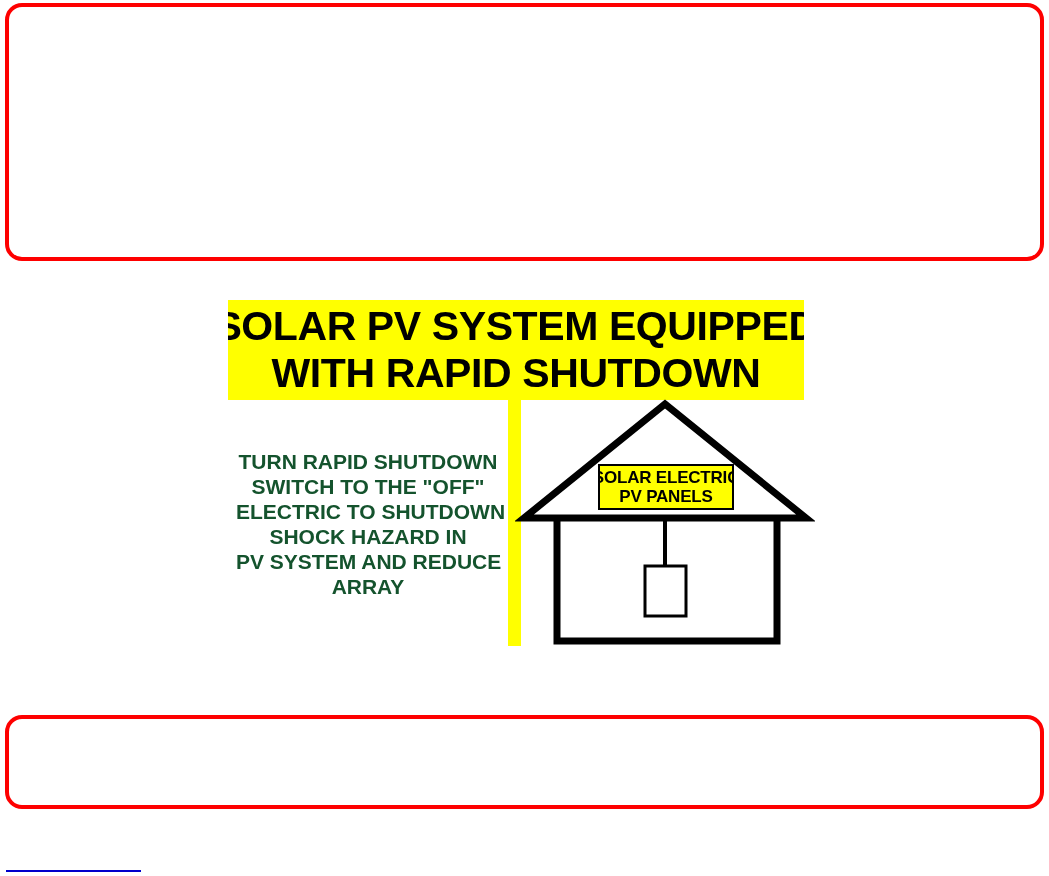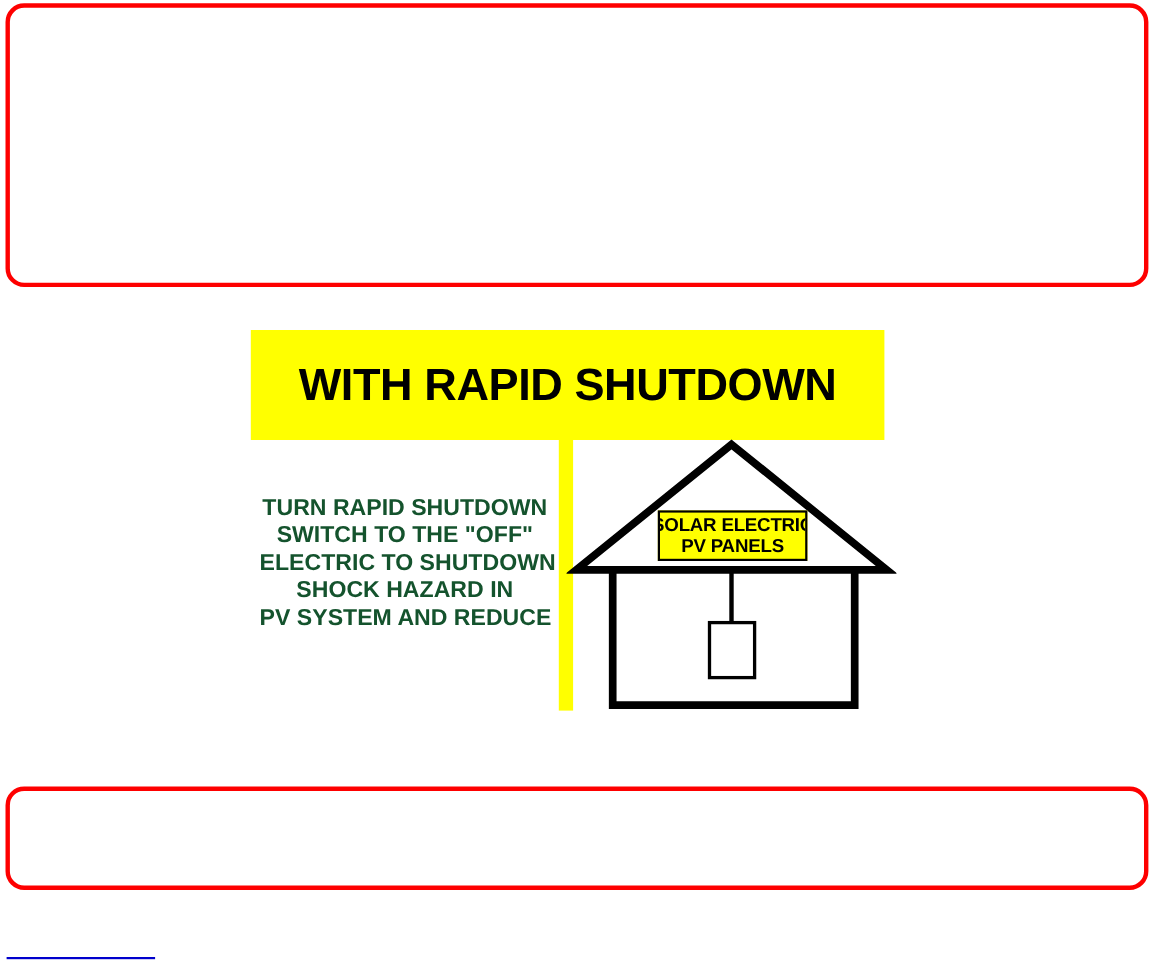--- a/index.html
+++ b/index.html
@@ -131,31 +131,33 @@
     height: 0;
     border-top: 2px solid #0000cc;
   }
 </style>
 </head>
 <body>
 
 <div class="red-box" id="red-box-top"></div>
 
 <div id="banner">
+  <div class="banner-line">SOLAR PV SYSTEM EQUIPPED</div>
   <div class="banner-line">WITH RAPID SHUTDOWN</div>
 </div>
 
 <div id="connector-bar"></div>
 
 <div id="instructions">
   <div class="instr-line">TURN RAPID SHUTDOWN</div>
   <div class="instr-line">SWITCH TO THE "OFF"</div>
   <div class="instr-line">ELECTRIC TO SHUTDOWN</div>
   <div class="instr-line">SHOCK HAZARD IN</div>
   <div class="instr-line">PV SYSTEM AND REDUCE</div>
+  <div class="instr-line">ARRAY</div>
 </div>
 
 <div id="house-diagram">
   <svg width="300" height="260" viewBox="0 0 300 260" aria-hidden="true">
 
     <polygon points="150,9 291,123 9,123" fill="none" stroke="#000000" stroke-width="7" stroke-linejoin="miter"></polygon>
 
     <polyline points="42,123 42,246 262,246 262,123" fill="none" stroke="#000000" stroke-width="7" stroke-linejoin="miter"></polyline>
 
     <line x1="150" y1="123" x2="150" y2="171" stroke="#000000" stroke-width="4"></line>

